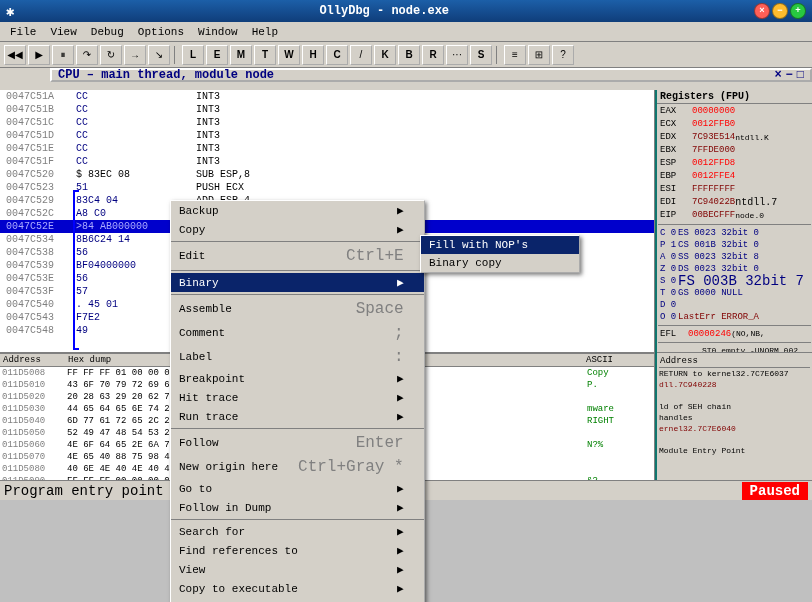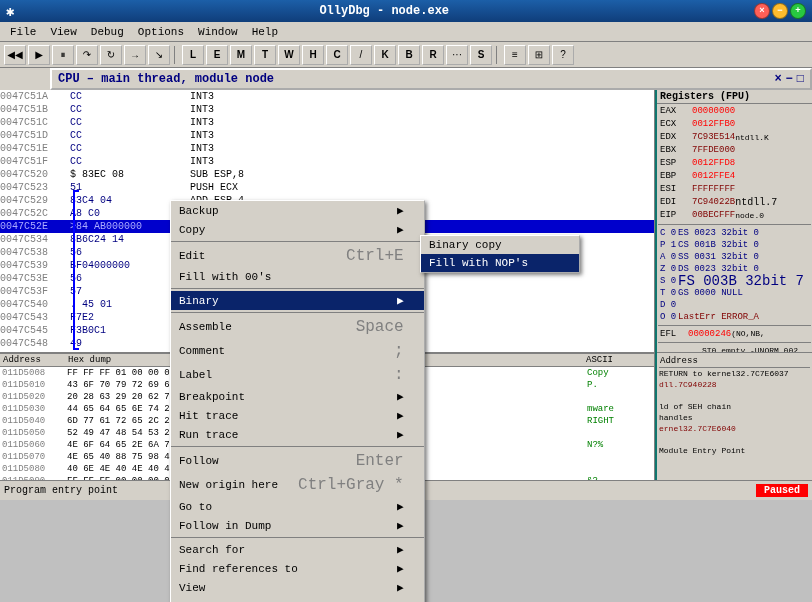--- a/index.html
+++ b/index.html
@@ -83,21 +83,21 @@
       border: 2px outset #ffffff;
       text-align: center;
       font-size: 12px;
       font-weight: bold;
       color: #000080;
       padding: 2px 0;
       display: flex;
       align-items: center;
       justify-content: space-between;
       padding: 2px 6px;
-      height: 22px;
+      height: 14px;
     }
 
     
     #main-container {
       display: flex;
       height: calc(602px - 22px - 20px - 26px - 22px - 20px);
       position: relative;
     }
 
     
@@ -191,21 +191,21 @@
       padding: 1px 8px;
       font-weight: bold;
     }
 
     
     .dasm-line {
       display: flex;
       font-family: 'Courier New', monospace;
       font-size: 10px;
       line-height: 13px;
-      padding: 0 0;
+      padding: 0 6px;
       white-space: nowrap;
     }
     .dasm-addr { color: #808080; width: 70px; min-width: 70px; }
     .dasm-hex { width: 120px; min-width: 120px; color: #000080; }
     .dasm-inst { width: 200px; color: #000000; }
     .dasm-comment { color: #808080; }
 
     
     #context-menu {
       position: absolute;
@@ -476,25 +476,20 @@
         <span class="dasm-addr">0047C540</span>
         <span class="dasm-hex">. 45 01</span>
         <span class="dasm-inst">LEA EAX,EWORD</span>
       </div>
       <div class="dasm-line">
         <span class="dasm-addr">0047C543</span>
         <span class="dasm-hex">F7E2</span>
         <span class="dasm-inst">MUL EDX</span>
       </div>
       <div class="dasm-line">
-        <span class="dasm-addr">0047C545</span>
-        <span class="dasm-hex">F3B0C1</span>
-        <span class="dasm-inst">SETO CL</span>
-      </div>
-      <div class="dasm-line">
         <span class="dasm-addr">0047C548</span>
         <span class="dasm-hex">49</span>
         <span class="dasm-inst">OR ECX,ECX</span>
       </div>
 
     </div>
 
     <div id="bottom-panel" style="height:128px;background:#fff;border-top:2px solid #808080;display:flex;overflow:hidden;">
       <div id="hex-left" style="flex:1;overflow:hidden;font-family:'Courier New',monospace;font-size:9px;">
         <div id="hex-header" style="background:#d4d0c8;display:flex;padding:1px 3px;border-bottom:1px solid #808080;font-size:9px;">
@@ -602,21 +597,21 @@
       <div class="flag-line">
           <span class="flag-name">C 0</span>
           <span style="color:#000080;font-size:9px;">ES 0023 32bit 0</span>
         </div>
       <div class="flag-line">
           <span class="flag-name">P 1</span>
           <span style="color:#000080;font-size:9px;">CS 001B 32bit 0</span>
         </div>
       <div class="flag-line">
           <span class="flag-name">A 0</span>
-          <span style="color:#000080;font-size:9px;">SS 0031 32bit 0</span>
+          <span style="color:#000080;font-size:9px;">SS 0023 32bit 8</span>
         </div>
       <div class="flag-line">
           <span class="flag-name">Z 0</span>
           <span style="color:#000080;font-size:9px;">DS 0023 32bit 0</span>
         </div>
       <div class="flag-line">
           <span class="flag-name">S 0</span>
           <span style="color:#000080;font-size:14px;">FS 003B 32bit 7</span>
         </div>
       <div class="flag-line">
@@ -648,42 +643,39 @@
       <div style="line-height:11px;font-size:8px;">&nbsp;</div>
       <div style="line-height:11px;font-size:8px;">ld of SEH chain</div>
       <div style="line-height:11px;font-size:8px;">handles</div>
       <div style="line-height:11px;font-size:8px;color:#800000;">ernel32.7C7E6040</div>
       <div style="line-height:11px;font-size:8px;">&nbsp;</div>
       <div style="line-height:11px;font-size:8px;">Module Entry Point</div>
     </div>
   </div>
 </div>
 
-<div id="status-bar" style="height:20px;background:#d4d0c8;border-top:1px solid #808080;display:flex;align-items:center;justify-content:space-between;padding:0 4px;font-size:10px;position:relative;width:100%;">
+<div id="status-bar" style="height:20px;background:#d4d0c8;border-top:1px solid #808080;display:flex;align-items:center;justify-content:space-between;padding:0 4px;font-size:14px;position:relative;width:100%;">
   <span class="status-left">Program entry point</span>
   <span class="status-right" style="background:#ff0000;color:white;padding:1px 8px;font-weight:bold;">Paused</span>
 </div>
 
 <div id="context-menu">
   <div class="ctx-item">
     <span>Backup</span>
       <span>▶</span>
   </div>
   <div class="ctx-item">
     <span>Copy</span>
       <span>▶</span>
   </div>
   <div class="ctx-sep"></div>
   <div class="ctx-item">
     <span>Edit</span>
       <span class="shortcut">Ctrl+E</span>
   </div>
-  <div class="ctx-item">
-    <span>Fill with 00's</span>
-  </div>
   <div class="ctx-sep"></div>
   <div class="ctx-item" style="background:#0a246a;color:white;">
     <span>Binary</span>
       <span>▶</span>
   </div>
   <div class="ctx-sep"></div>
   <div class="ctx-item">
     <span>Assemble</span>
       <span class="shortcut">Space</span>
   </div>
@@ -743,19 +735,19 @@
   </div>
   <div class="ctx-item">
     <span>Analysis</span>
       <span>▶</span>
   </div>
   <div class="ctx-sep"></div>
 
 </div>
 
 <div id="binary-submenu">
-  <div class="ctx-item">
-    <span>Binary copy</span>
-  </div>
   <div class="ctx-item fill-nops">
     <span>Fill with NOP's</span>
   </div>
+  <div class="ctx-item">
+    <span>Binary copy</span>
+  </div>
 </div>
 
 </body></html>

